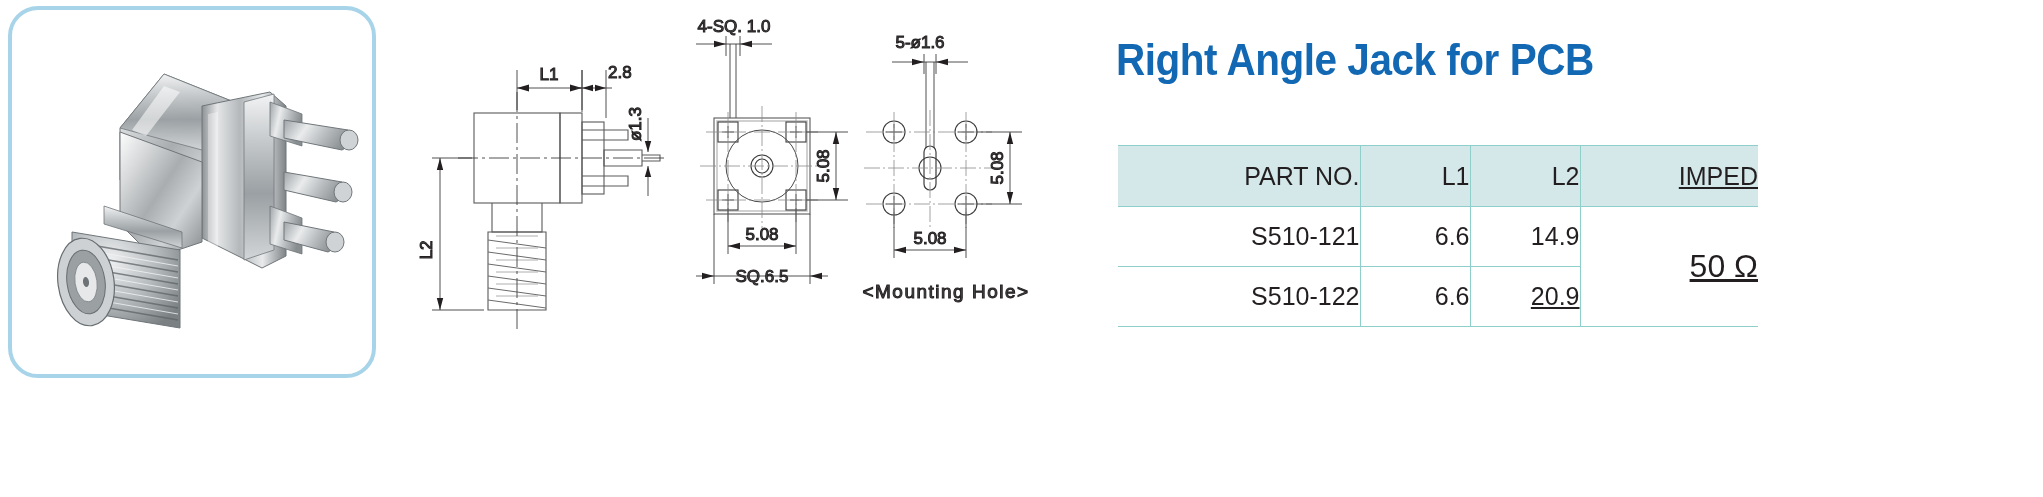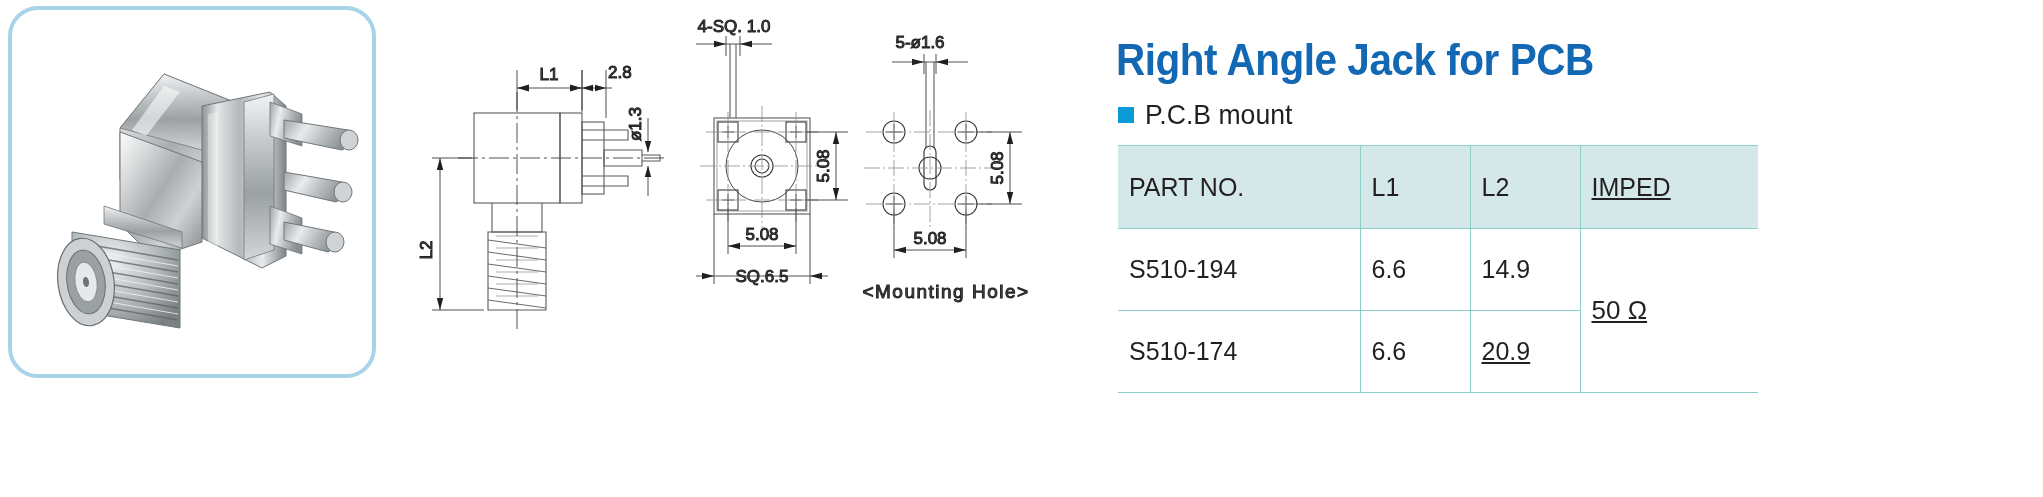--- a/index.html
+++ b/index.html
@@ -24,25 +24,25 @@
   .sub .bullet{width:16px;height:16px;background:#0a9ad8;display:inline-block;}
   .sub .sublabel{font-size:28px;color:#231f20;white-space:nowrap;
     transform:scaleX(0.95);transform-origin:left center;}
 
   table.spec{position:absolute;left:2px;top:128px;border-collapse:collapse;width:640px;
     table-layout:fixed;}
   table.spec col.c0{width:242px;}
   table.spec col.c1{width:110px;}
   table.spec col.c2{width:110px;}
   table.spec col.c3{width:178px;}
-  table.spec th,table.spec td{border:1px solid #8fcfc9;text-align:left;color:#231f20;
-    font-size:25px;font-weight:normal;padding:11px;height:59px;vertical-align:middle;}
+  table.spec th,table.spec td{border:1px solid #8fcfc9;text-align:right;color:#231f20;
+    font-size:25px;font-weight:normal;padding:0;height:59px;vertical-align:middle;}
   table.spec thead th{background:#d4e8ea;border-top:1px solid #8fcfc9;height:60px;}
   table.spec tbody td{background:#ffffff;}
-  table.spec td.imped{font-size:26px;}
+  table.spec td.imped{font-size:32px;}
   table.spec tr td:first-child,table.spec tr th:first-child{border-left:none;}
   table.spec tr td:last-child,table.spec tr th:last-child{border-right:none;text-decoration:underline;}
 </style>
 </head>
 <body>
 
 <div class="page">
 
   <div class="photo-box">
     <div class="photo-inner">
@@ -364,48 +364,44 @@
           <text x="550" y="298" font-size="19" fill="#4a4a4a" text-anchor="middle" letter-spacing="1.5">&lt;Mounting Hole&gt;</text>
         </g>
       </g>
     </svg>
   </div>
 
   <div class="info">
 
     <div class="title">Right Angle Jack for PCB</div>
 
-    <div class="sub">
-      <span class="bullet"></span>
-      <span class="sublabel">P.C.B mount</span>
-    </div>
 
     <table class="spec">
       <colgroup>
           <col class="c0">
           <col class="c1">
           <col class="c2">
           <col class="c3">
         </colgroup>
       <thead>
         <tr>
           <th>PART NO.</th>
           <th>L1</th>
           <th>L2</th>
           <th>IMPED</th>
         </tr>
       </thead>
       <tbody>
         <tr>
-          <td>S510-194</td>
+          <td>S510-121</td>
           <td>6.6</td>
           <td>14.9</td>
           <td class="imped" rowspan="2">50 Ω</td>
         </tr>
         <tr>
-          <td>S510-174</td>
+          <td>S510-122</td>
           <td>6.6</td>
           <td>20.9</td>
         </tr>
       </tbody>
     </table>
   </div>
 </div>
 
 </body></html>

